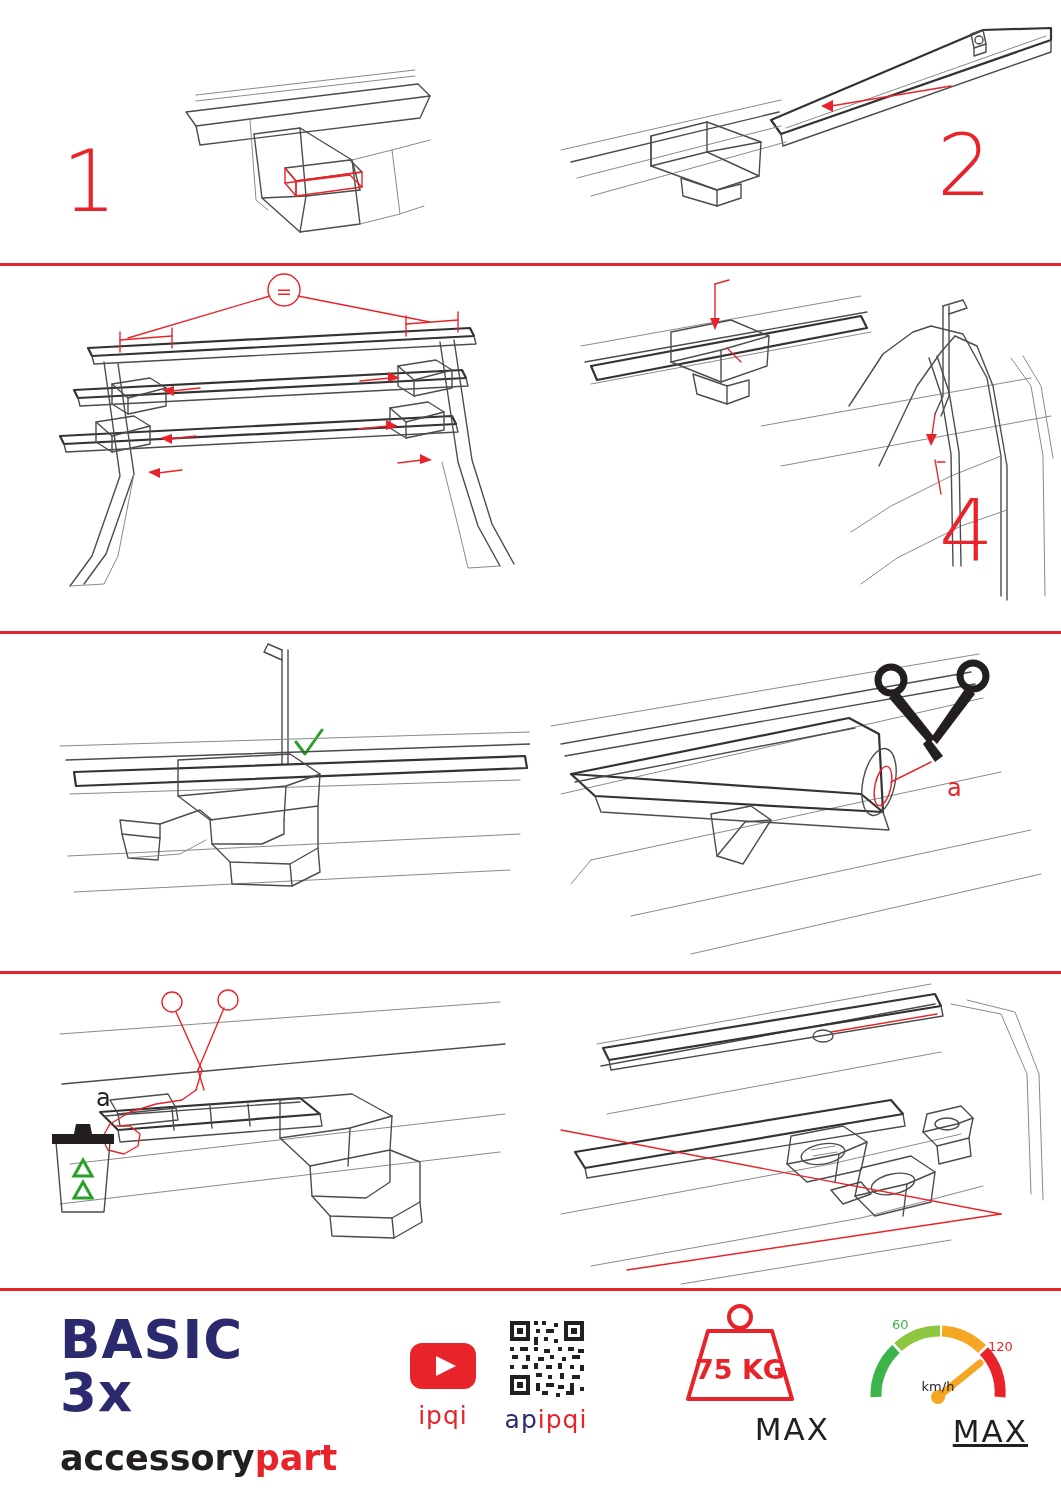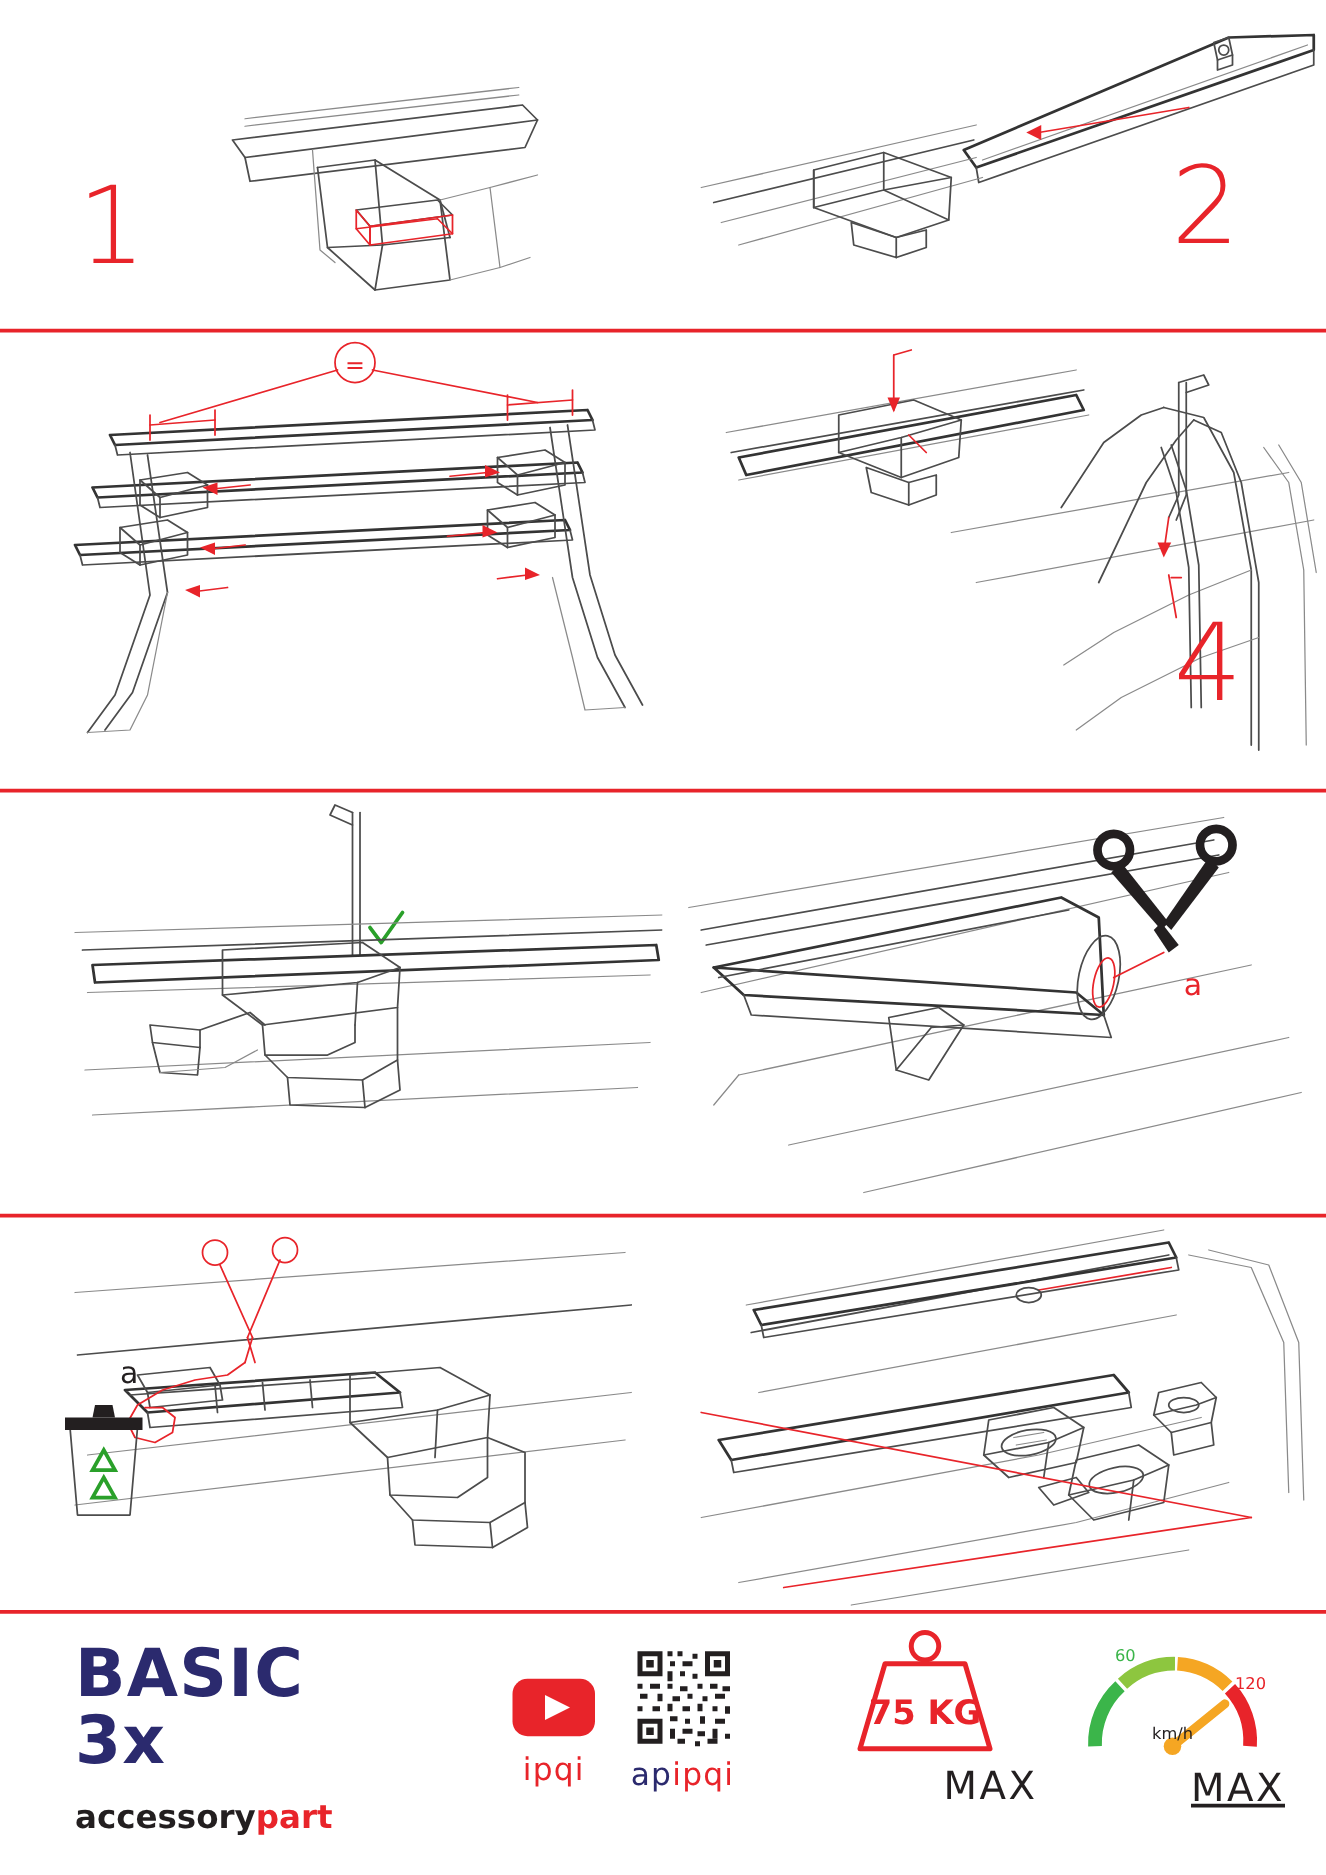--- a/index.html
+++ b/index.html
@@ -59,21 +59,21 @@
     font-size:53px;
     letter-spacing:1px;
     color:#2b2a6e;
     line-height:1;
   }
   .brand-top .x{color:#2b2a6e;}
   .brand-bot{
     margin-top:22px;
     font-family:"DejaVu Sans", sans-serif;
     font-weight:700;
-    font-size:26px;
+    font-size:35px;
     line-height:1;
     color:#231f20;
     letter-spacing:0px;
   }
   .brand-bot .accent{color:#e8242a;}
 
   .f-item{position:absolute;text-align:center;}
   .f-label{
     font-family:"DejaVu Sans", sans-serif;
     font-size:25px;

